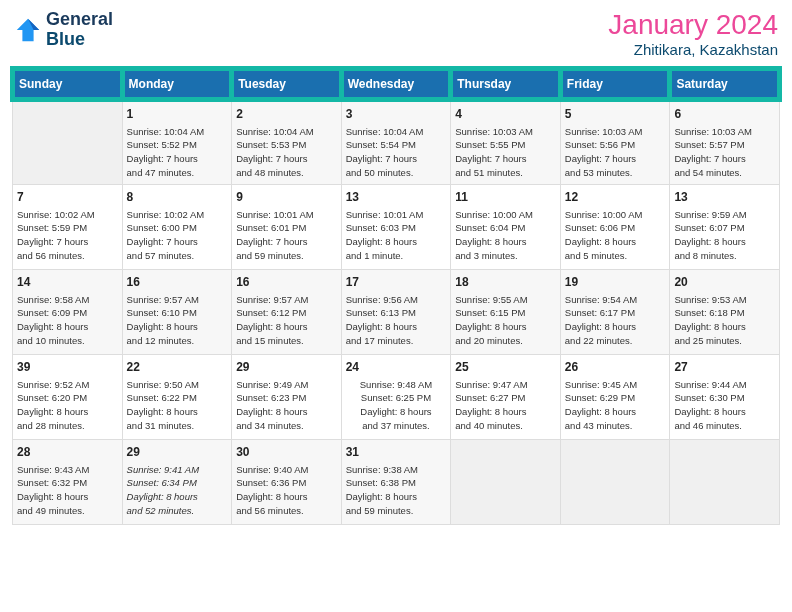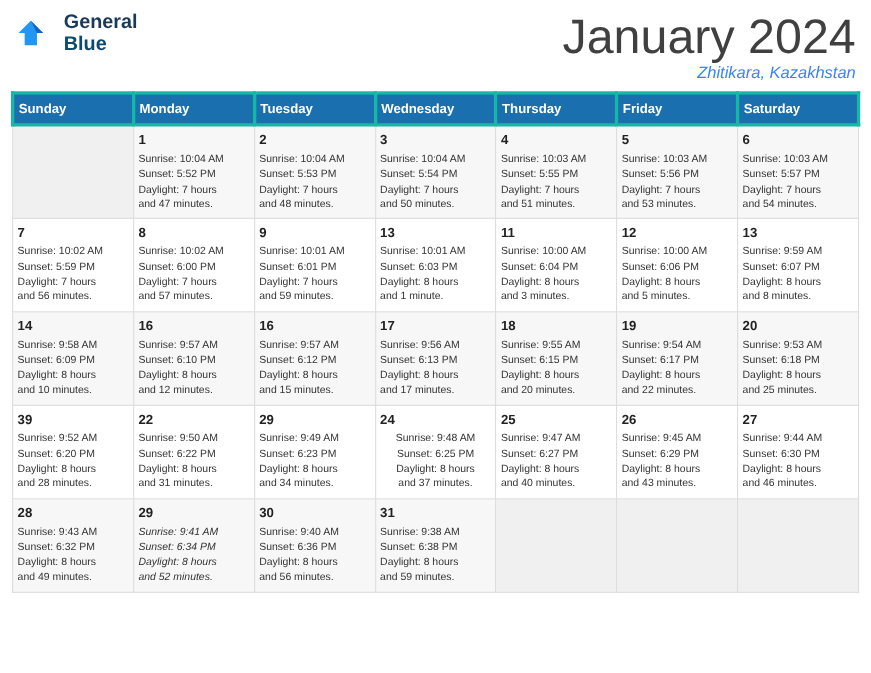--- a/index.html
+++ b/index.html
@@ -13,62 +13,61 @@
     .header {
       display: flex;
       justify-content: space-between;
       align-items: flex-start;
       margin-bottom: 8px;
       padding: 0 4px;
     }
     .logo {
       display: flex;
       align-items: center;
-      gap: 16px;
+      gap: 4px;
     }
     .logo-text {
       font-size: 18px;
       font-weight: bold;
       color: #1a3a5c;
       line-height: 1.1;
     }
     .logo-text span {
       color: #0c4a6e;
     }
     .logo-icon {
       width: 28px;
       height: 28px;
     }
     .title-block {
       text-align: right;
     }
     .month-title {
-      font-size: 44px;
+      font-size: 28px;
       font-weight: 300;
-      color: #404040;
+      color: #ec4899;
       line-height: 1.1;
     }
     .location {
       font-size: 15px;
-      color: #3b82f6;
-      font-style: italic;
+      color: #0c4a6e;
     }
     table {
       width: 100%;
       border-collapse: collapse;
       font-size: 10.5px;
     }
     thead th {
       background-color: #1a6faf;
       color: #fff;
       padding: 6px 4px;
       font-size: 12px;
       font-weight: bold;
       text-align: left;
-      border: 3px solid #14b8a6;
+      border: 5px solid #14b8a6;
     }
     tbody td {
       vertical-align: top;
       padding: 4px 4px 4px 4px;
       border: 1px solid #ddd;
       height: 85px;
       width: calc(100%/7);
       color: #222;
       line-height: 1.4;
     }

